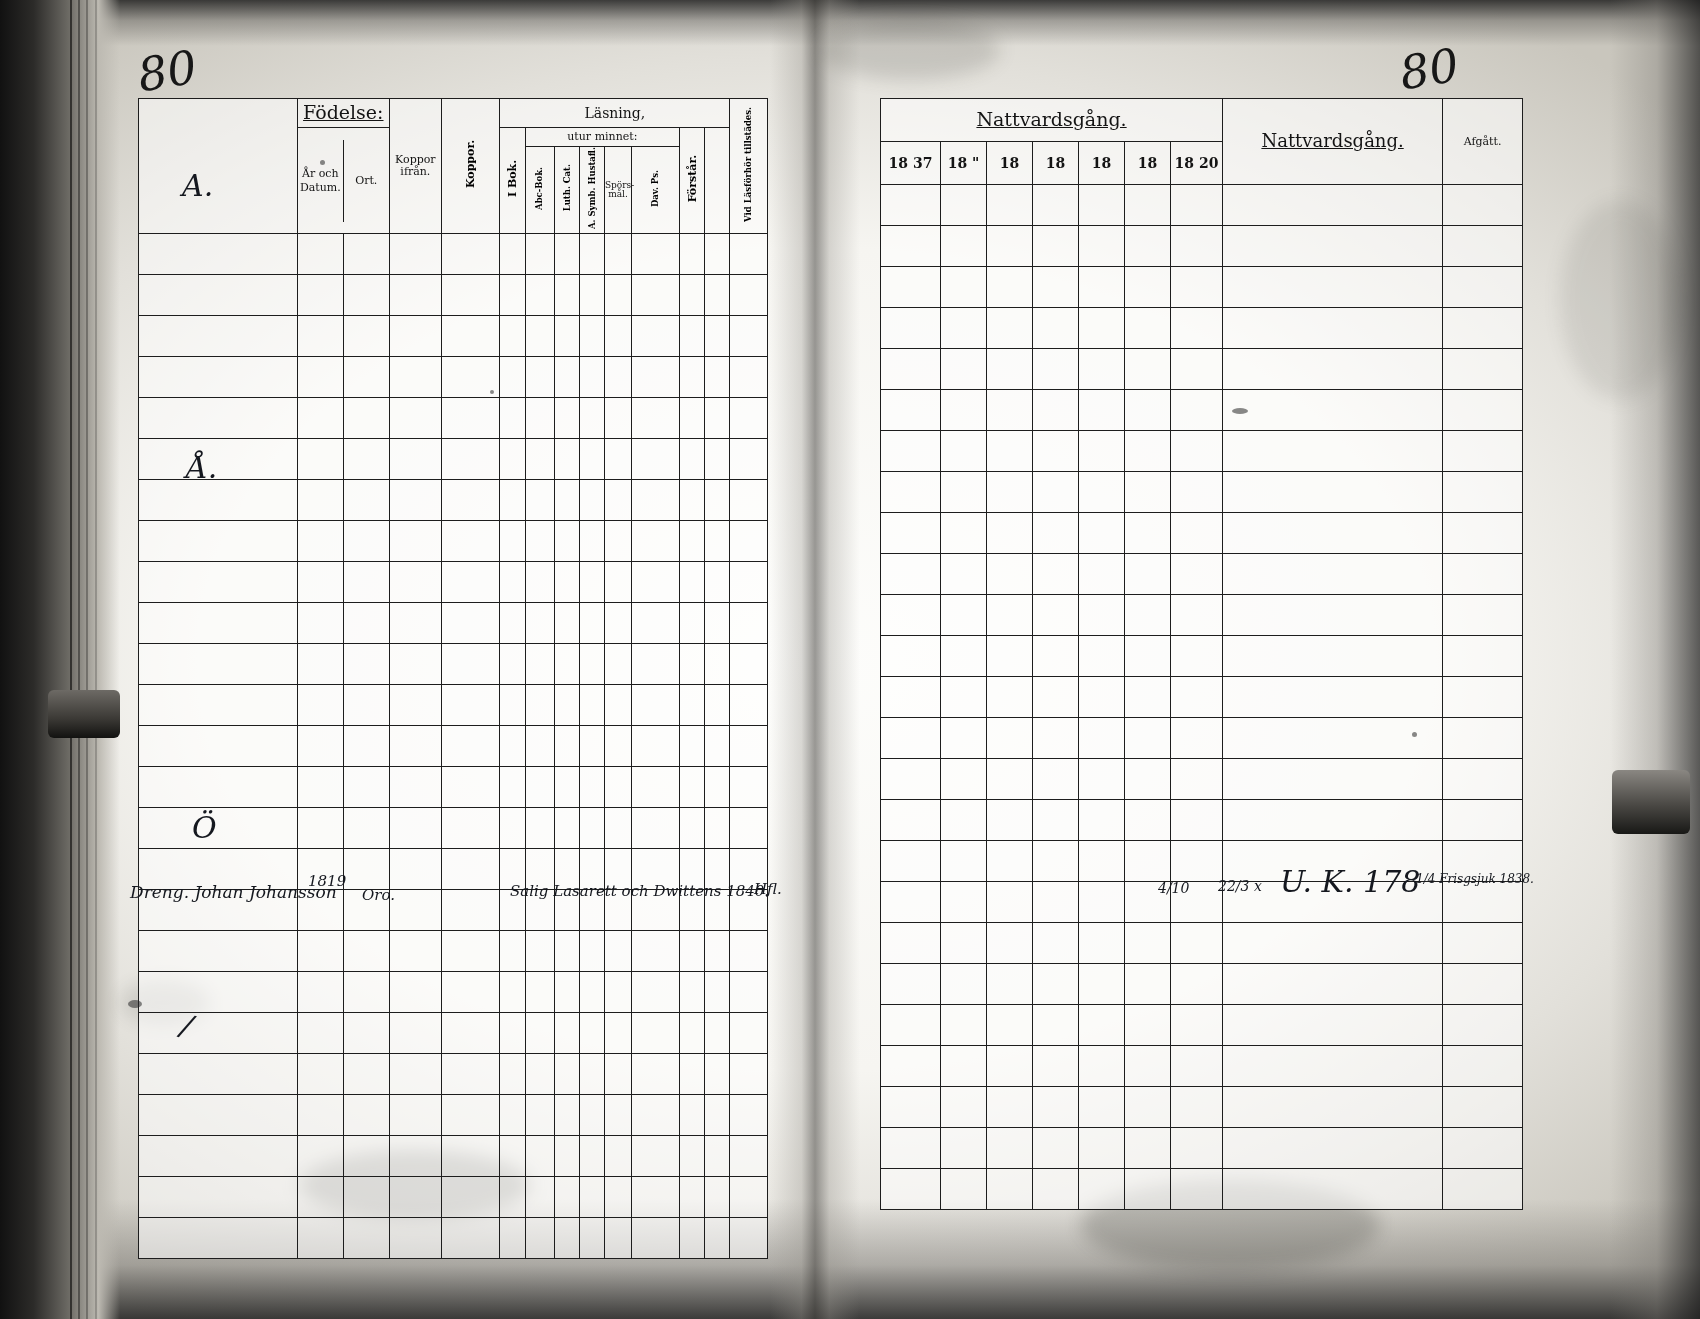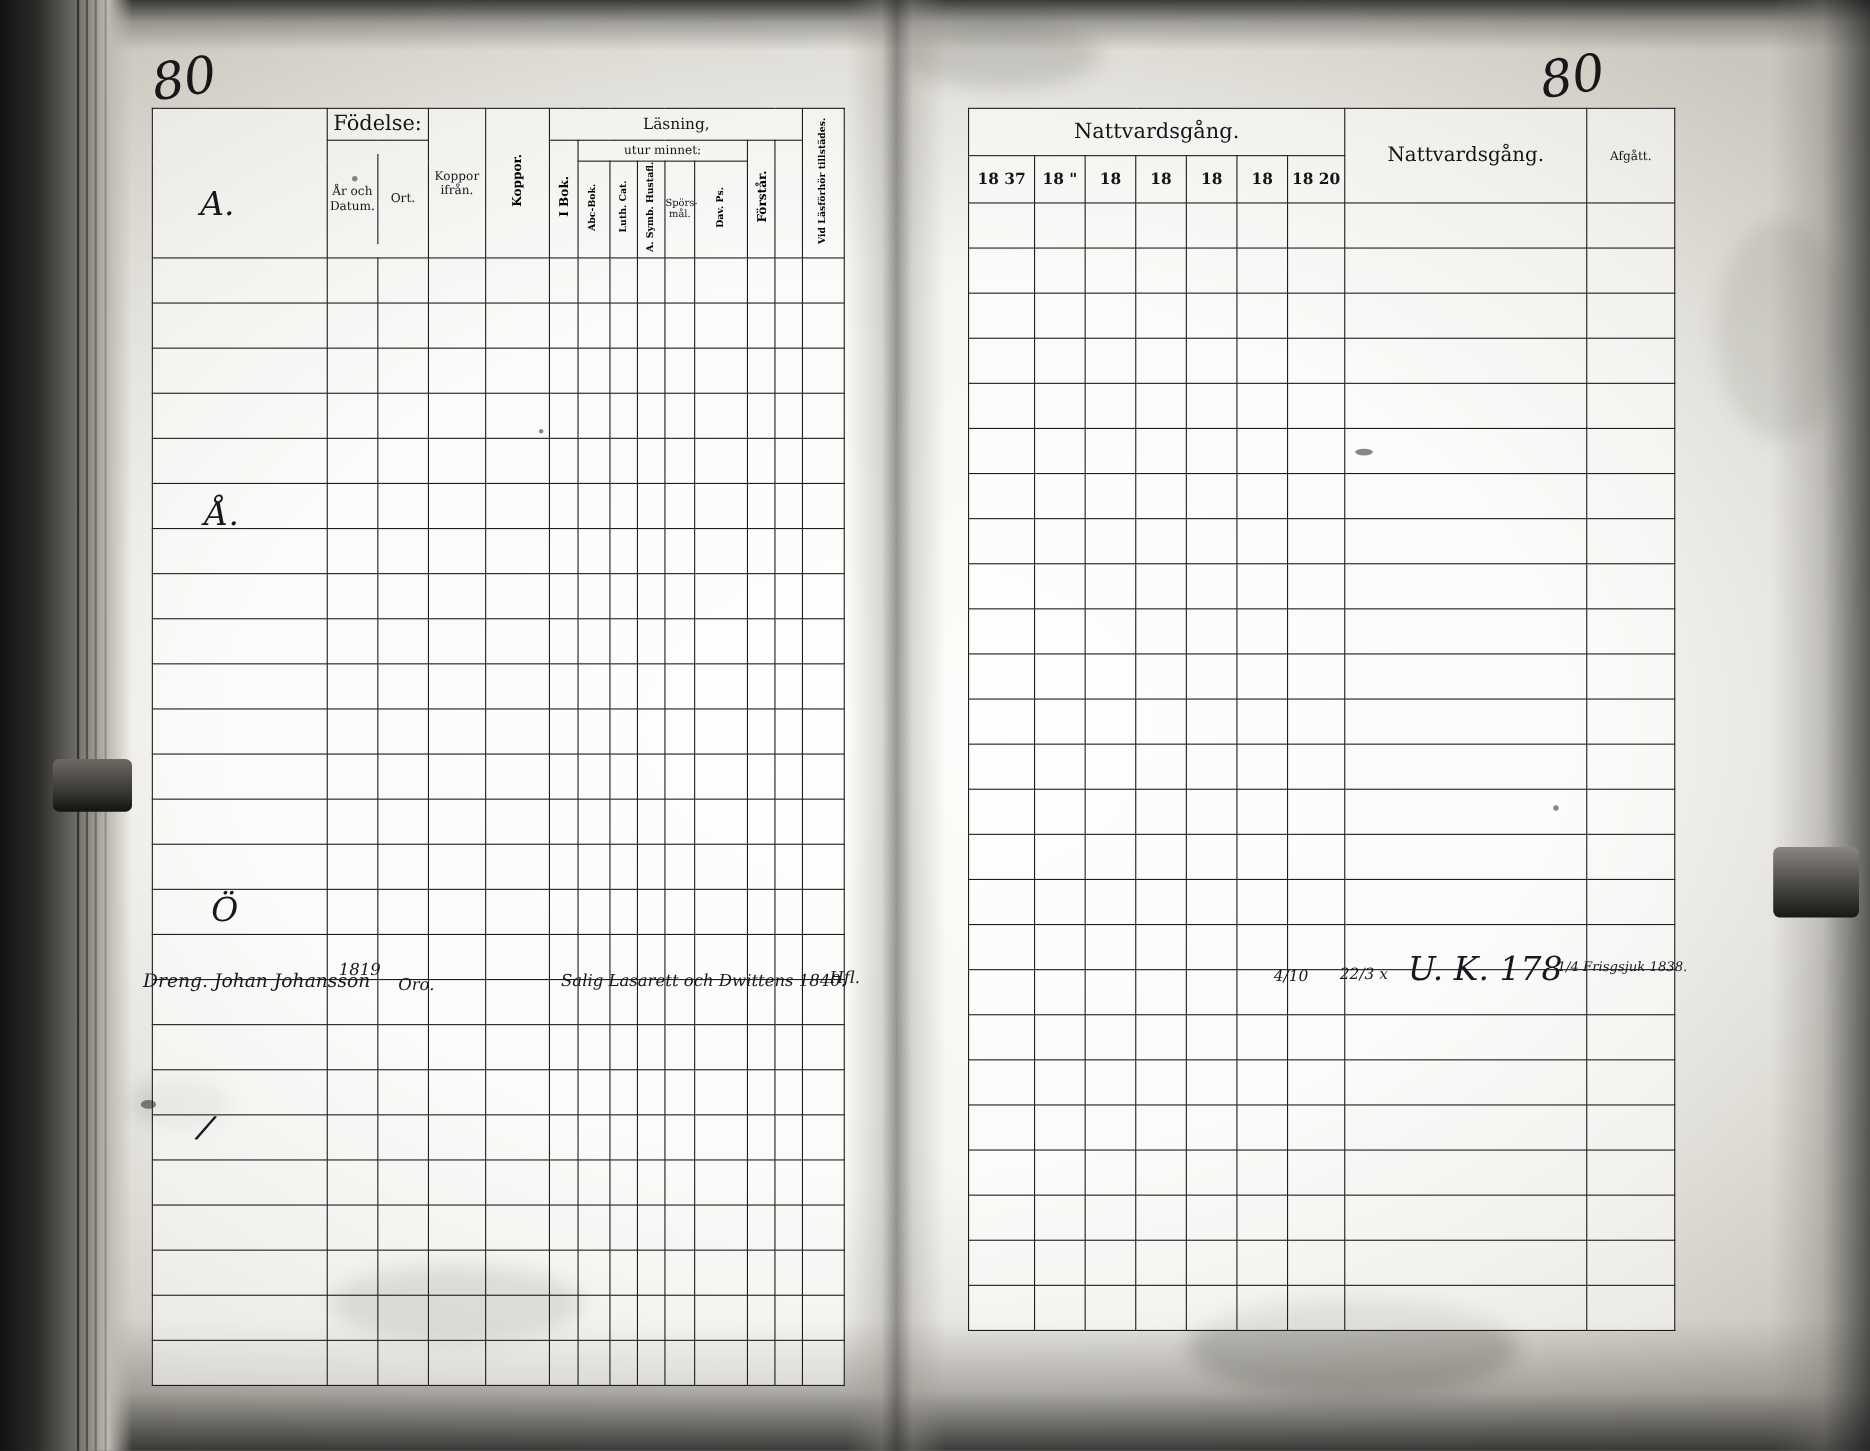--- a/index.html
+++ b/index.html
@@ -91,21 +91,21 @@
     padding: 0;
     margin: 0;
     font-weight: normal;
   }
   .hdr {
     font-family: "DejaVu Serif", serif;
     color: #141414;
     text-align: center;
     line-height: 1.05;
   }
-  .hdr-lg { font-size: 19px; }
+  .hdr-lg { font-size: 19px; text-decoration: underline; }
   .hdr-md { font-size: 14px; }
   .hdr-sm { font-size: 11px; font-weight: bold; }
   .hdr-xs { font-size: 9px; font-weight: bold; }
   .vert {
     writing-mode: vertical-rl;
     transform: rotate(180deg);
     white-space: nowrap;
     font-size: 11px;
     font-weight: bold;
     font-family: "DejaVu Serif", serif;

